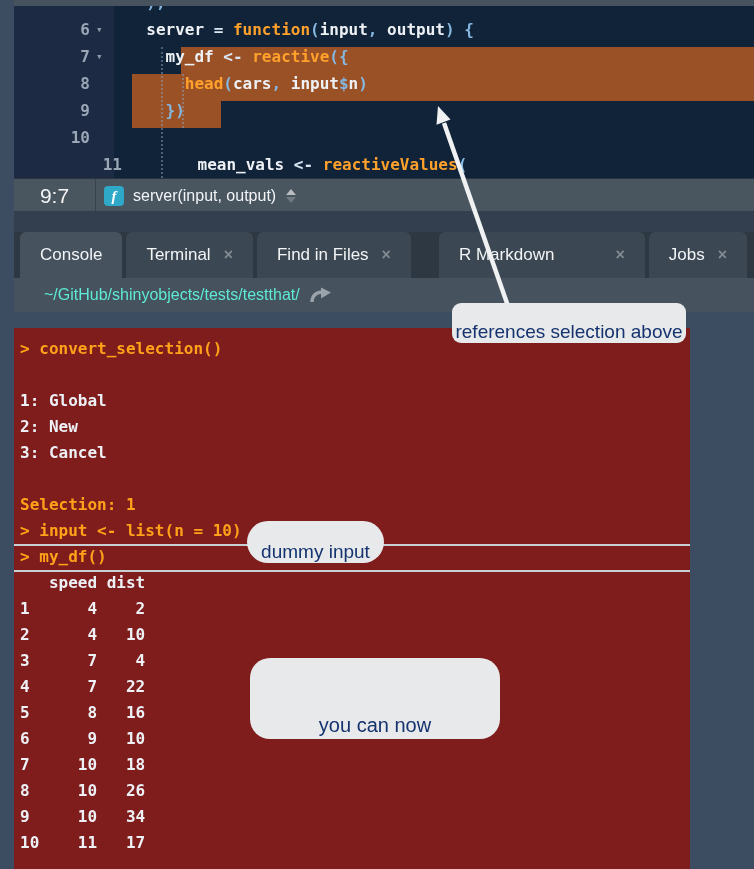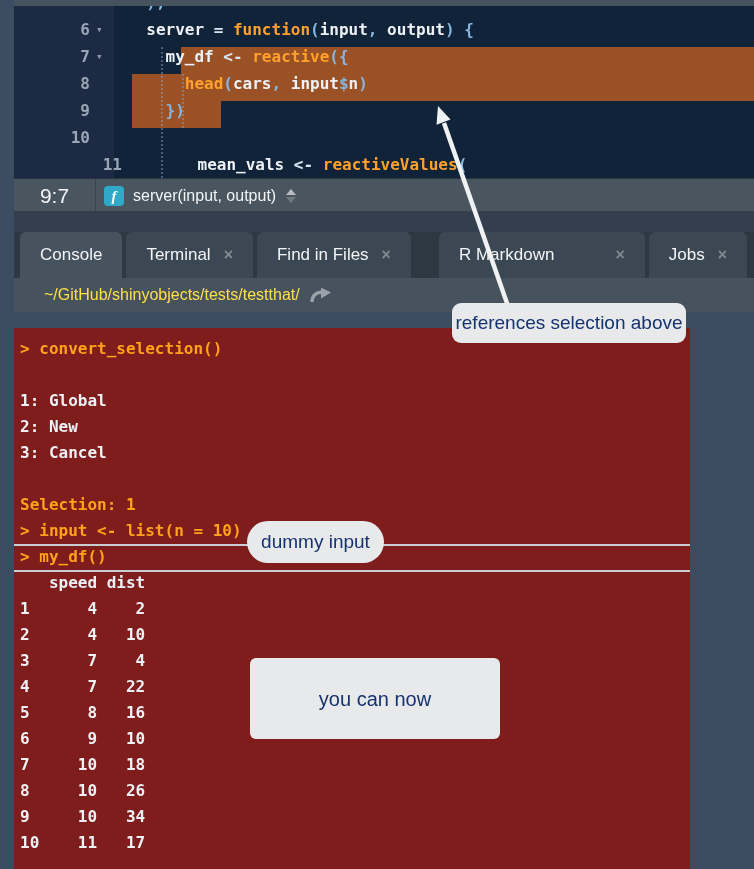--- a/index.html
+++ b/index.html
@@ -48,38 +48,38 @@
     display:flex;align-items:stretch;overflow:hidden;}
   .tab{display:flex;align-items:center;justify-content:center;margin-left:4px;
     padding:0 20px;border-radius:6px 6px 0 0;background:#3B4752;color:#F2F4F6;font-size:17px;white-space:nowrap;flex:none;}
   .tab:first-child{margin-left:6px;}
   .tab.active{background:#46525E;text-align:right;}
   .tab .close{margin-left:13px;color:#828A92;font-size:16px;font-weight:bold;}
   .tab.gap-before{margin-left:28px;gap:48px;}
 
   
   #console-header{position:absolute;left:14px;top:278px;width:740px;height:34px;background:#46525E;
-    display:flex;align-items:center;color:#fde047;font-size:16px;}
+    display:flex;align-items:center;color:#5eead4;font-size:16px;}
   #wd-path{margin-left:30px;}
   #wd-arrow{margin-left:8px;display:flex;align-items:center;}
 
   
   #console{position:absolute;left:14px;top:328px;width:676px;height:557px;background:#7f1d1d;overflow:hidden;}
   #console-pre{position:absolute;left:6px;top:8px;margin:0;
     font-family:"DejaVu Sans Mono",monospace;font-weight:bold;font-size:16px;line-height:26px;white-space:pre;z-index:1;}
   .con-orange{color:#FFA21A;}
   .con-white{color:#EDF1F5;}
   .con-divider{position:absolute;left:0;width:740px;height:2px;background:#C9CED3;z-index:2;}
 
   
   .callout{position:absolute;background:#E8E9EB;border-radius:9px;color:#14336F;
-    display:flex;align-items:center;justify-content:center;text-align:center;z-index:6;}
+    display:flex;align-items:flex-end;justify-content:center;text-align:center;z-index:6;}
   #callout-references{left:452px;top:303px;width:234px;height:40px;font-size:19px;}
   #callout-dummy{left:247px;top:521px;width:137px;height:42px;font-size:19px;border-radius:21px;}
-  #callout-access{left:250px;top:658px;width:250px;height:81px;font-size:20px;flex-direction:column;line-height:28px;border-radius:6px;}
+  #callout-access{left:250px;top:658px;width:250px;height:81px;font-size:20px;flex-direction:row;line-height:28px;border-radius:20px;}
   #callout-access .code{font-family:"DejaVu Sans Mono",monospace;font-weight:bold;font-size:19px;}
   #arrow-svg{position:absolute;left:0;top:0;z-index:5;pointer-events:none;}
 </style>
 </head>
 <body>
 
 <div id="top-strip"></div>
 
 <div id="editor">
   <div class="gutter-bg"></div>

